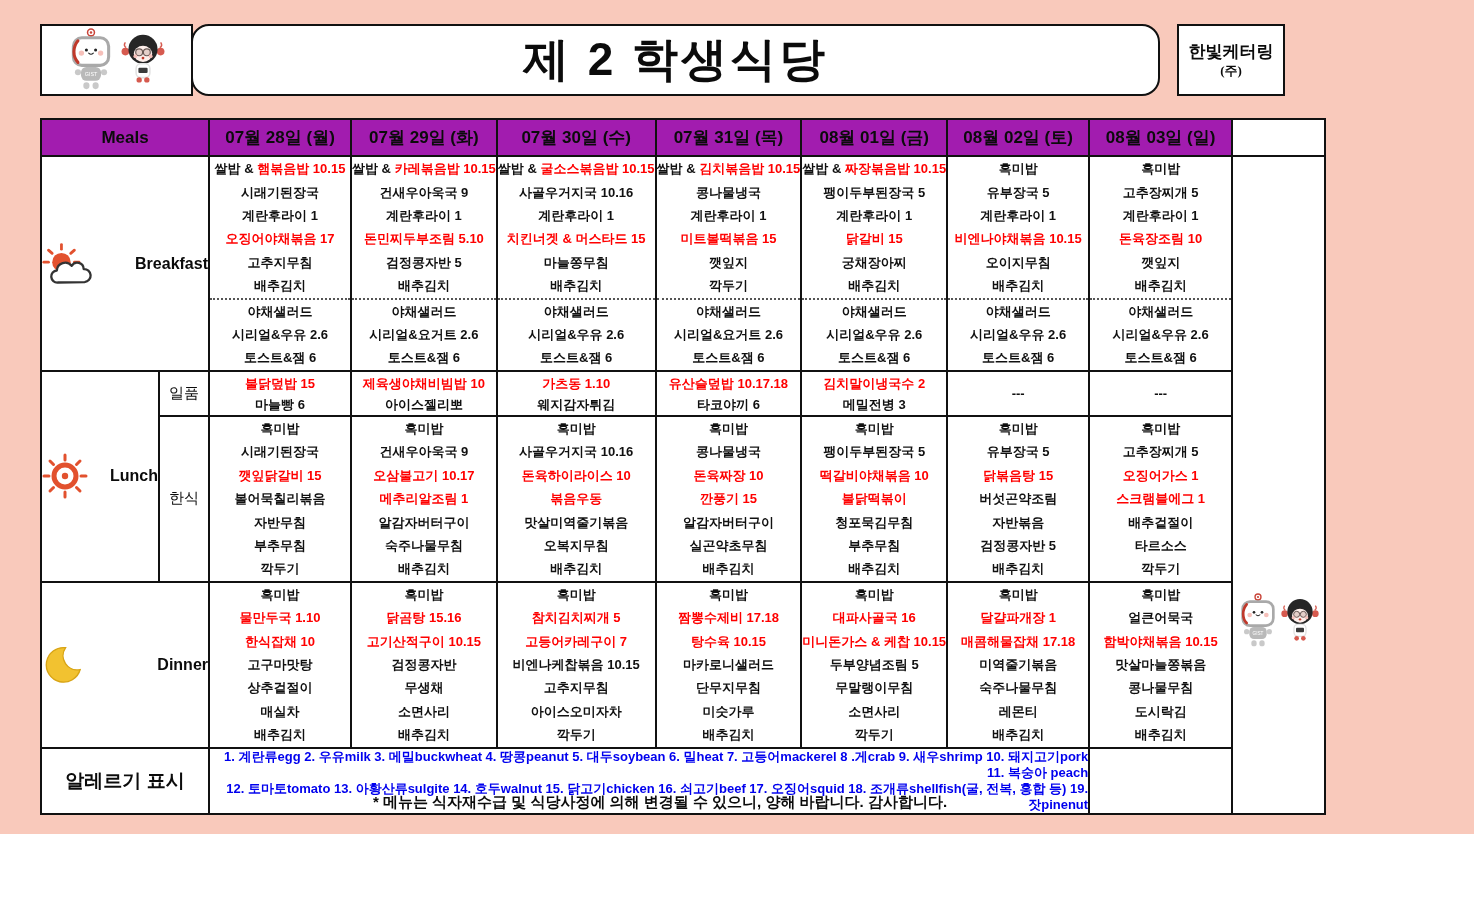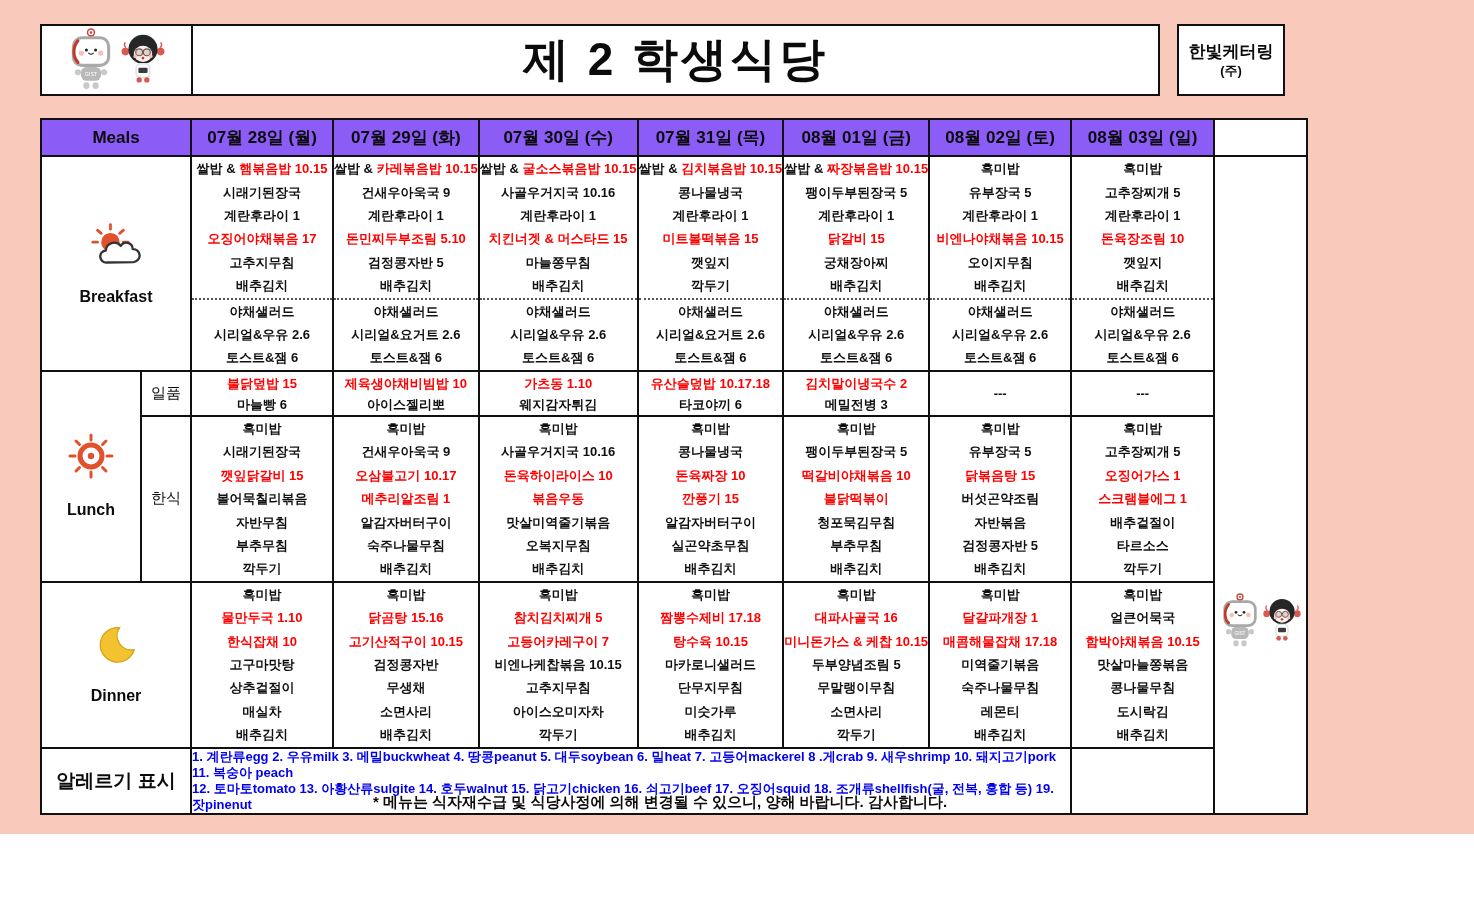--- a/index.html
+++ b/index.html
@@ -5,42 +5,42 @@
   html,body{margin:0;padding:0;}
   body{
     width:1474px;height:907px;position:relative;background:#ffffff;
     font-family:"Liberation Sans","DejaVu Sans",sans-serif;
     -webkit-font-smoothing:antialiased;
   }
   .pink-bg{position:absolute;left:0;top:0;width:1474px;height:834px;background:var(--pink,#f9c9bb);}
   
   .banner-box{position:absolute;top:24px;height:72px;background:#fff;border:2px solid #111;box-sizing:border-box;}
   .logo-box{left:40px;width:153px;display:flex;align-items:center;justify-content:center;gap:6px;}
-  .title-box{left:191px;width:969px;display:flex;align-items:center;justify-content:center;}
+  .title-box{left:191px;width:969px;display:flex;align-items:center;justify-content:center;border-radius:18px;}
   .title-box h1{margin:0;font-size:46px;font-weight:800;letter-spacing:3px;color:#0b0b0b;}
-  .catering-box{left:1177px;width:108px;display:flex;flex-direction:column;align-items:center;justify-content:center;line-height:1.25;}
+  .catering-box{left:1177px;width:108px;display:flex;flex-direction:column;align-items:center;justify-content:center;line-height:1.25;font-family:Liberation Serif, serif;}
   .catering-box .l1{font-size:17px;font-weight:800;color:#0b0b0b;}
   .catering-box .l2{font-size:13px;font-weight:700;color:#0b0b0b;}
   .mascot{width:46px;height:66px;}
   
   table.menu{position:absolute;left:40px;top:118px;border-collapse:collapse;table-layout:fixed;background:#fff;}
   table.menu th, table.menu td{border:2px solid #111;padding:0;box-sizing:border-box;vertical-align:middle;}
-  th.day, th.meals{font-size:17px;font-weight:800;color:#0b0b0b;text-align:center;background:#8b5cf6;}
+  th.day, th.meals{font-size:17px;font-weight:800;color:#0b0b0b;text-align:center;background:#a21caf;}
   td.menu-cell{text-align:center;}
   .line{font-size:13px;font-weight:700;color:#101010;line-height:23.4px;white-space:nowrap;overflow:hidden;}
   .r-il .line{line-height:21px;}
   .r-bf .line:nth-child(7){border-top:2px dotted #555;}
   .line .red{color:var(--red,#ff0000);}
   
   td.meal-label{text-align:center;}
-  .meal-label-inner{display:flex;flex-direction:column;align-items:center;justify-content:flex-end;gap:22px;height:100%;}
+  .meal-label-inner{display:flex;flex-direction:row;align-items:center;justify-content:space-between;gap:22px;height:100%;}
   .meal-name{font-size:16px;font-weight:800;color:#0b0b0b;}
   .sub-label{font-size:15px;font-weight:400;color:#0b0b0b;text-align:center;}
   .allergy-label{font-size:19px;font-weight:800;color:#0b0b0b;text-align:center;}
-  td.allergy-cell{text-align:left;vertical-align:middle;}
+  td.allergy-cell{text-align:right;vertical-align:middle;}
   .allergy-line{font-size:13px;font-weight:700;color:var(--blue,#0000ee);line-height:16px;white-space:normal;}
   td.spacer-col{vertical-align:top;}
   .side-mascots{margin-top:272px;display:flex;justify-content:center;gap:2px;}
   .side-mascots .mascot{width:40px;height:58px;}
   
   .footer-note{position:absolute;left:40px;top:793px;width:1240px;text-align:center;
     font-size:15px;font-weight:800;color:#0b0b0b;}
 </style>
 </head>
 <body>

